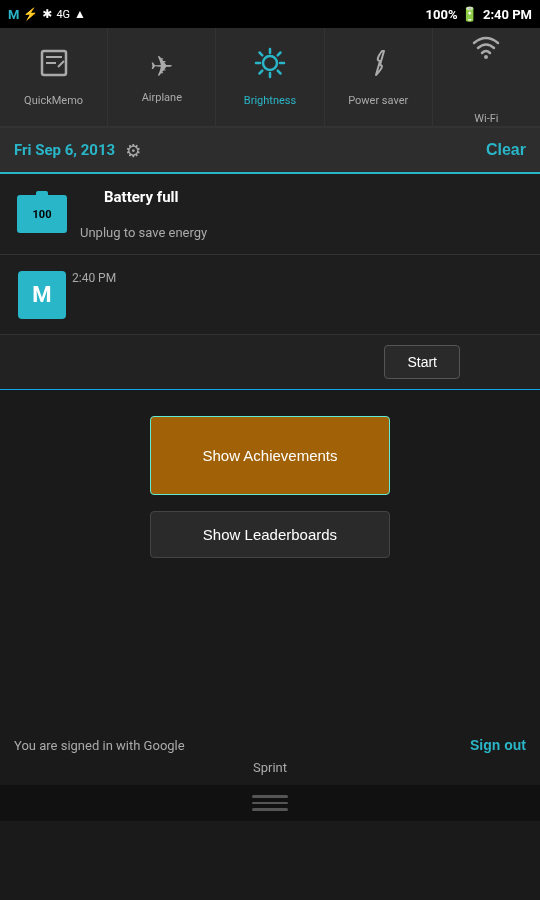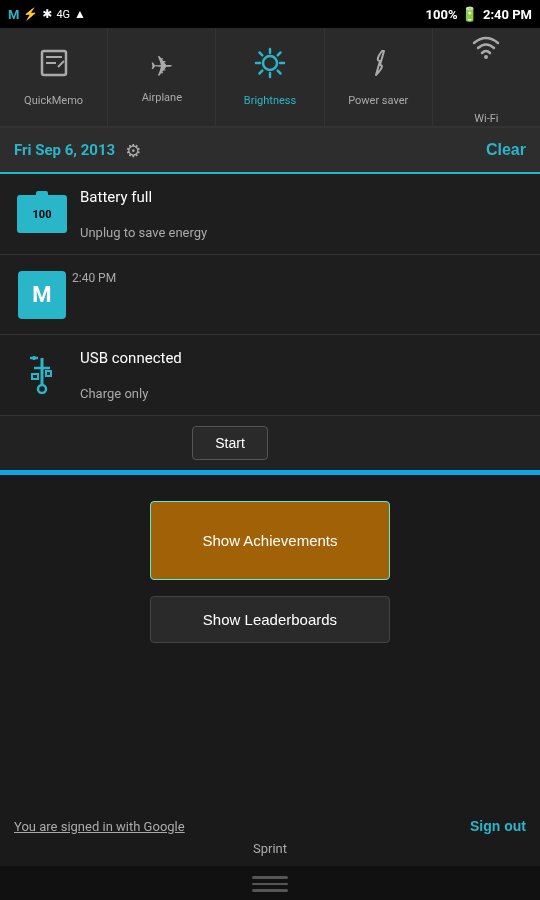--- a/index.html
+++ b/index.html
@@ -112,22 +112,23 @@
       justify-content: center;
       flex-shrink: 0;
     }
     .notif-content {
       flex: 1;
       padding-left: 8px;
     }
     .notif-title {
       color: #fff;
       font-size: 15px;
-      font-weight: normal;
+      font-weight: bold;
       margin-bottom: 4px;
+      margin-left: 24px;
     }
     .notif-subtitle {
       color: #aaa;
       font-size: 13px;
       margin-top: 19px;
     }
     .notif-time {
       color: #aaa;
       font-size: 12px;
       align-self: flex-start;
@@ -273,55 +274,38 @@
 
     <div class="notif-item">
       <div class="notif-icon-wrap">
         <div style="background:#29b6c8; width:48px; height:48px; border-radius:4px; display:flex; align-items:center; justify-content:center;">
           <span style="color:#fff; font-size:22px; font-weight:bold;">M</span>
         </div>
       </div>
       <div class="notif-time">2:40 PM</div>
     </div>
 
-    <div class="notif-item">
-      <div class="notif-icon-wrap">
-        <svg width="32" height="38" viewBox="0 0 32 38">
-          <line x1="16" y1="2" x2="16" y2="30" stroke="#29b6c8" stroke-width="3"></line>
-          <line x1="8" y1="12" x2="24" y2="12" stroke="#29b6c8" stroke-width="2.5"></line>
-          <rect x="6" y="18" width="6" height="5" fill="none" stroke="#29b6c8" stroke-width="2"></rect>
-          <rect x="20" y="15" width="5" height="5" fill="none" stroke="#29b6c8" stroke-width="2"></rect>
-          <circle cx="16" cy="33" r="4" fill="none" stroke="#29b6c8" stroke-width="2.5"></circle>
-          <line x1="4" y1="2" x2="12" y2="2" stroke="#29b6c8" stroke-width="2.5"></line>
-          <line x1="8" y1="0" x2="8" y2="4" stroke="#29b6c8" stroke-width="2.5"></line>
-        </svg>
-      </div>
-      <div class="notif-content">
-        <div class="notif-title">USB connected</div>
-        <div class="notif-subtitle">Charge only</div>
-      </div>
-    </div>
   </div>
 
   <div style="background:#1a1a1a; position:relative; height:486px; overflow:hidden;">
 
-    <div style="display:flex; justify-content:center; padding:10px 80px 10px 0; border-bottom:5px solid #0ea5e9; background:#222;">
+    <div style="display:flex; justify-content:flex-end; padding:10px 80px 10px 0; border-bottom:1px solid #0ea5e9; background:#222;">
       <button style="background:#2a2a2a; border:1px solid #555; color:#fff; padding:8px 22px; border-radius:4px; font-size:14px; cursor:pointer;">Start</button>
     </div>
 
     <div style="display:flex; justify-content:center; padding-top:26px;">
       <button style="background:#a16207; border:1px solid #5eead4; color:#fff; padding:30px 50px; border-radius:4px; font-size:15px; cursor:pointer; min-width:240px;">Show Achievements</button>
     </div>
 
     <div style="display:flex; justify-content:center; padding-top:16px;">
       <button style="background:#2a2a2a; border:1px solid #444; color:#fff; padding:14px 50px; border-radius:4px; font-size:15px; cursor:pointer; min-width:240px;">Show Leaderboards</button>
     </div>
 
     <div style="position:absolute; bottom:58px; left:0; right:0; display:flex; align-items:center; justify-content:space-between; padding:10px 14px; background:#1a1a1a;">
-      <span style="color:#aaa; font-size:13px;text-decoration:underline;">You are signed in with Google</span>
+      <span style="color:#aaa; font-size:13px;">You are signed in with Google</span>
       <button style="background:none; border:none; color:#29b6c8; font-size:14px; font-weight:bold; cursor:pointer;">Sign out</button>
     </div>
 
     <div style="position:absolute; bottom:46px; left:50%; transform:translateX(-50%); color:#aaa; font-size:13px; white-space:nowrap;">Sprint</div>
 
     <div style="position:absolute; bottom:0; left:0; right:0; height:36px; background:#111; display:flex; align-items:center; justify-content:center;">
       <div style="display:flex; flex-direction:column; gap:4px;">
         <div style="width:36px; height:2.5px; background:#555; border-radius:2px;"></div>
         <div style="width:36px; height:2.5px; background:#555; border-radius:2px;"></div>
         <div style="width:36px; height:2.5px; background:#555; border-radius:2px;"></div>

